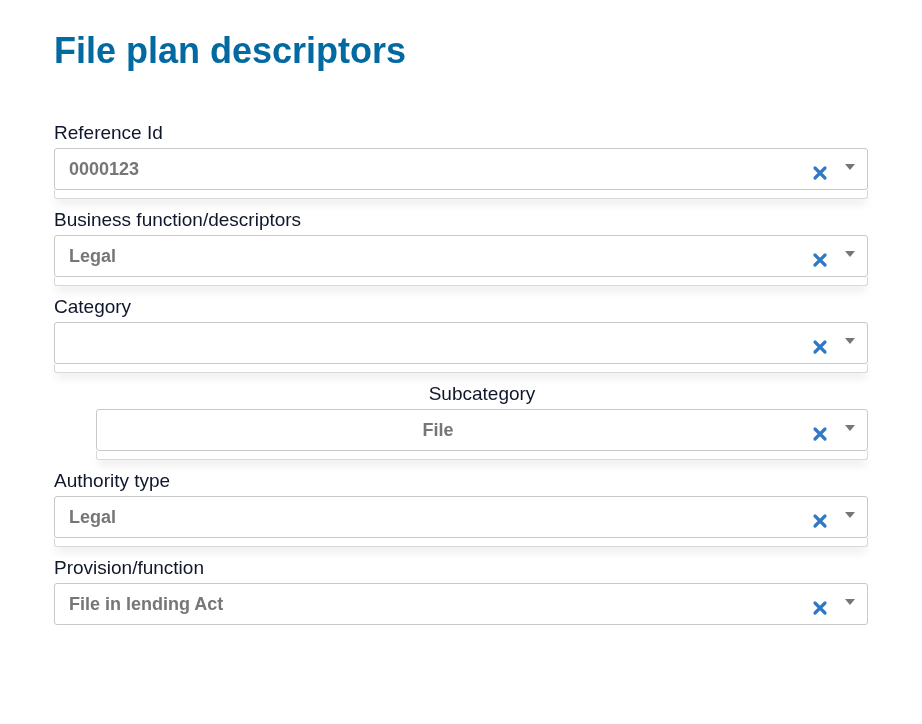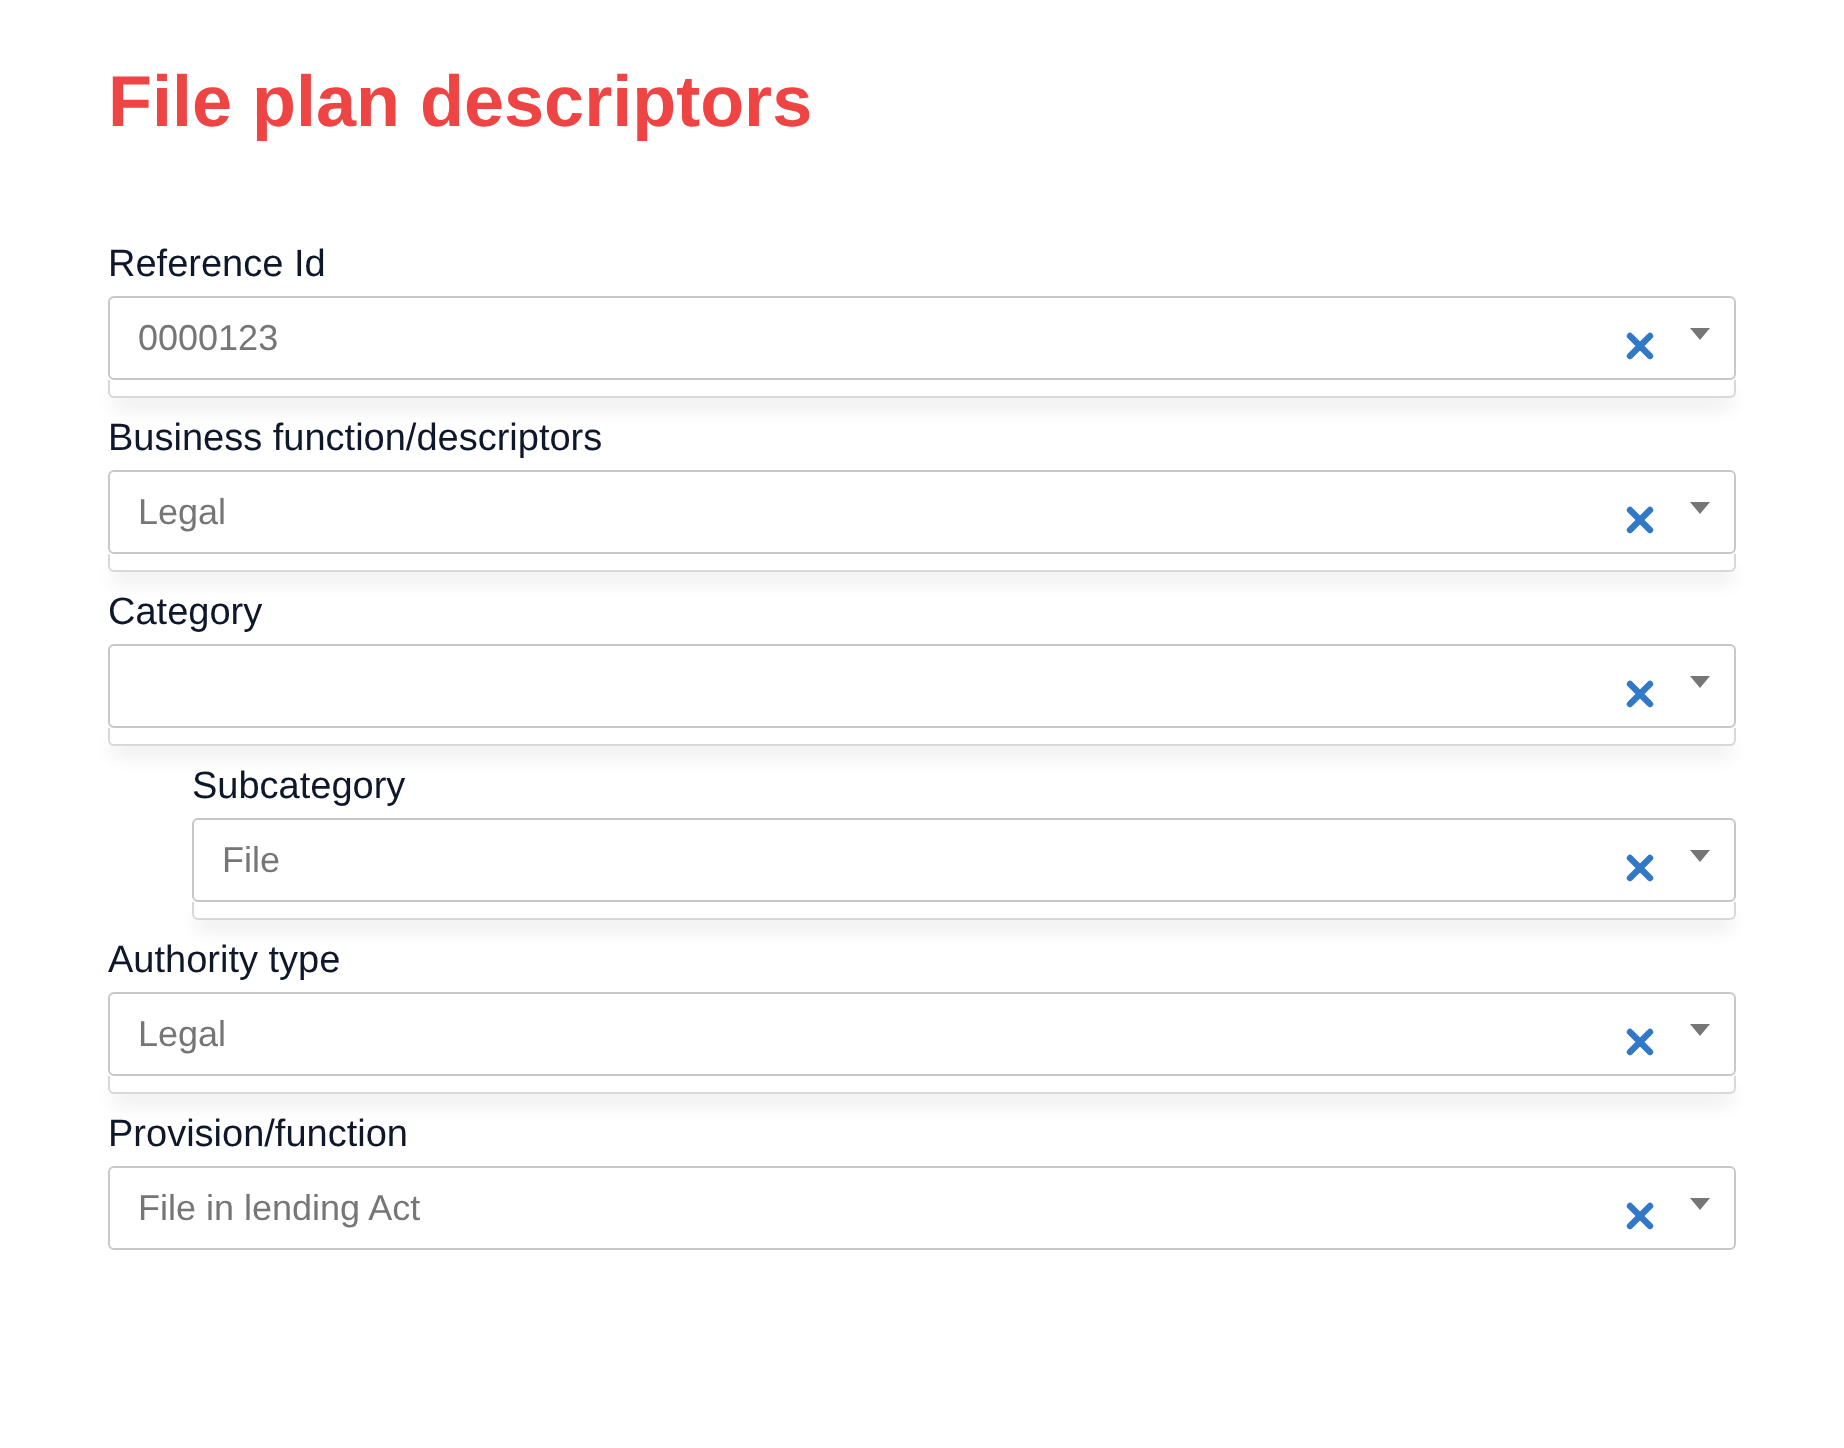--- a/index.html
+++ b/index.html
@@ -9,49 +9,51 @@
     }
     body {
       font-family: 'Segoe UI', -apple-system, BlinkMacSystemFont, sans-serif;
       background: #fff;
       padding: 30px 54px;
       width: 922px;
     }
     .page-title {
       font-size: 36px;
       font-weight: 700;
-      color: #ef4444;
+      color: #0369a1;
       margin-bottom: 50px;
     }
     .field-group {
       margin-bottom: 6px;
       position: relative;
     }
     .field-group.indented {
       margin-left: 42px;
+      text-align: center;
     }
     .field-label {
       font-size: 19px;
       font-weight: 400;
       color: #0f172a;
       margin-bottom: 4px;
       display: block;
     }
     .combo-wrapper {
       position: relative;
     }
     .combo {
       position: relative;
       border: 1px solid #c8c8c8;
       border-radius: 3px;
       background: #fff;
       height: 42px;
       display: flex;
       align-items: center;
       padding: 0 102px 0 14px;
+      font-weight: bold;
     }
     .combo-value {
       font-size: 18px;
       color: #767676;
       flex: 1;
       white-space: nowrap;
       overflow: hidden;
       text-overflow: ellipsis;
     }
     .combo-actions {

